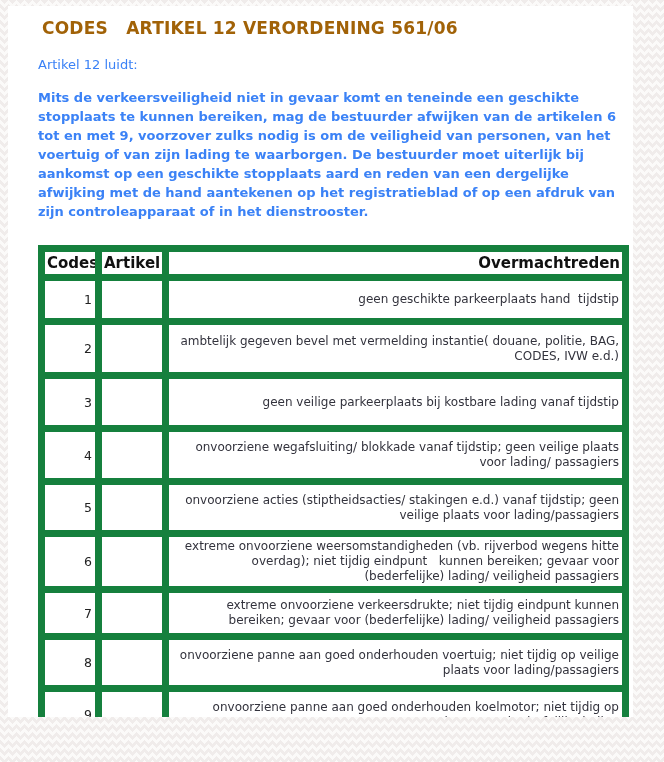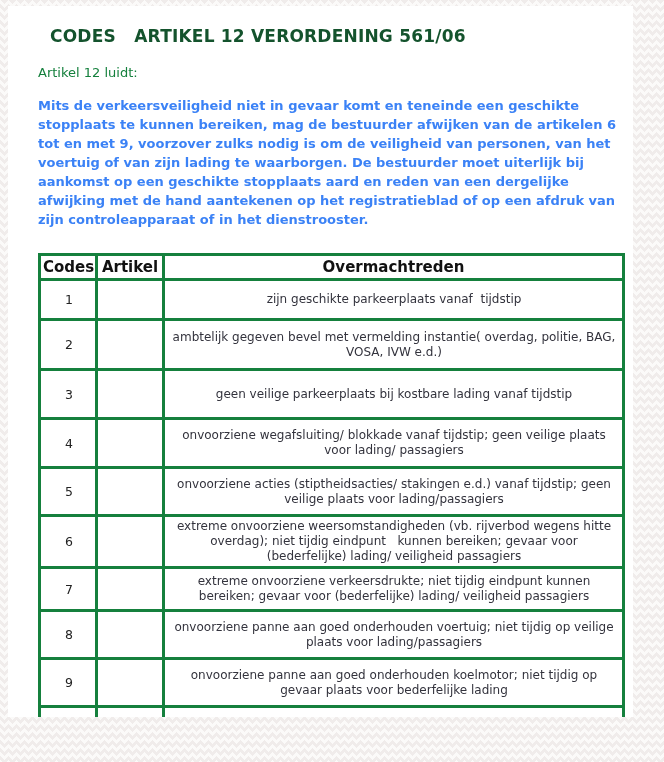--- a/index.html
+++ b/index.html
@@ -26,53 +26,53 @@
     left: 8px;
     top: 6px;
     width: 625px;
     height: 711px;
     background: #ffffff;
     box-sizing: border-box;
     padding: 8px 10px 0 30px;
     overflow: hidden;
   }
   .title {
-    margin: 12px;
+    margin: 4px;
     font-size: 17px;
     font-weight: bold;
-    color: #14532d;
+    color: #a16207;
     letter-spacing: 0.2px;
     white-space: pre-wrap;
     line-height: 21px;
   }
   .intro {
     margin: 18px 0 0 0;
     font-size: 13px;
-    color: #15803d;
+    color: #3b82f6;
     line-height: 16px;
   }
   .article-text {
     margin: 15px 0 0 0;
     font-size: 13px;
     font-weight: bold;
     color: #3b82f6;
     line-height: 19px;
     max-width: 592px;
   }
   table.codes {
     margin-top: 24px;
     border-collapse: collapse;
     width: 584px;
     table-layout: fixed;
   }
   table.codes th,
   table.codes td {
-    border: 3px solid #15803d;
+    border: 7px solid #15803d;
     vertical-align: middle;
-    text-align: center;
+    text-align: right;
     overflow: hidden;
   }
   table.codes col.c-code     { width: 57px; }
   table.codes col.c-tijdstip { width: 67px; }
   table.codes col.c-reden    { width: 460px; }
   table.codes th {
     height: 20px;
     font-size: 15px;
     font-weight: bold;
     color: #111111;
@@ -121,26 +121,26 @@
       <tr>
         <th>Codes</th>
         <th>Artikel</th>
         <th>Overmachtreden</th>
       </tr>
     </thead>
     <tbody>
         <tr>
           <td class="code-cell">1</td>
           <td></td>
-          <td>zijn geschikte parkeerplaats vanaf  tijdstip</td>
+          <td>geen geschikte parkeerplaats hand  tijdstip</td>
         </tr>
         <tr>
           <td class="code-cell">2</td>
           <td></td>
-          <td>ambtelijk gegeven bevel met vermelding instantie( overdag, politie, BAG, VOSA, IVW e.d.)</td>
+          <td>ambtelijk gegeven bevel met vermelding instantie( douane, politie, BAG, CODES, IVW e.d.)</td>
         </tr>
         <tr>
           <td class="code-cell">3</td>
           <td></td>
           <td>geen veilige parkeerplaats bij kostbare lading vanaf tijdstip</td>
         </tr>
         <tr>
           <td class="code-cell">4</td>
           <td></td>
           <td>onvoorziene wegafsluiting/ blokkade vanaf tijdstip; geen veilige plaats voor lading/ passagiers</td>

